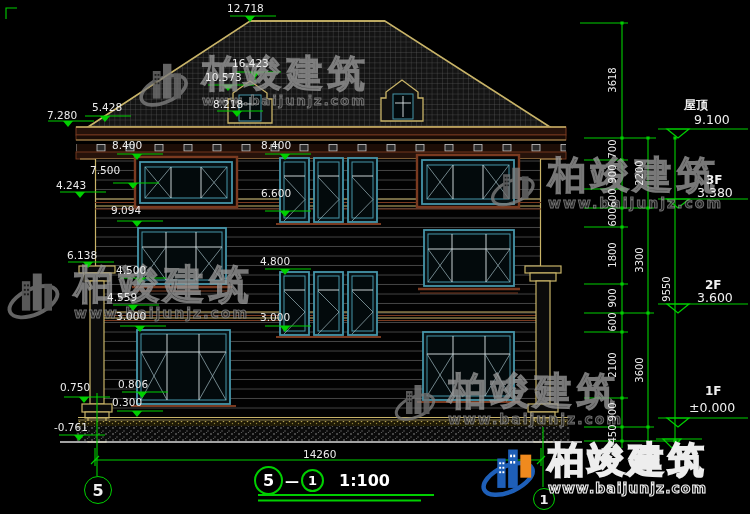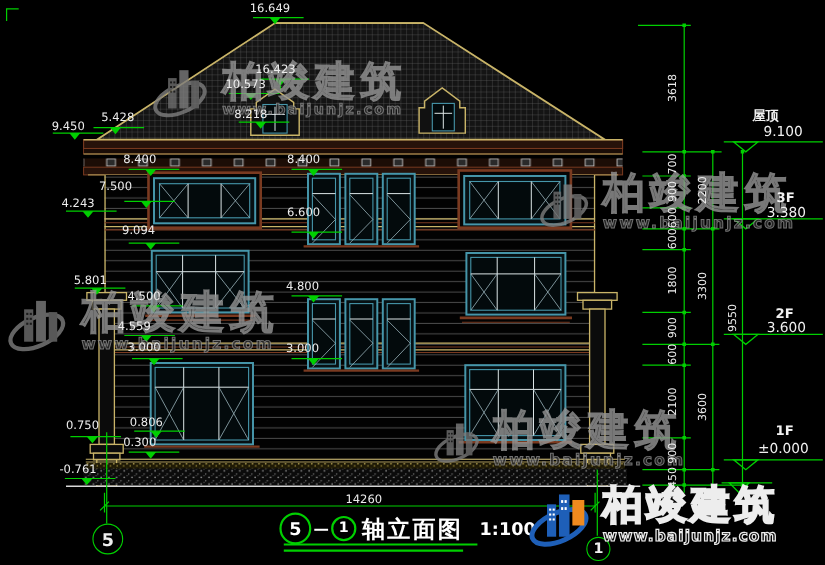--- a/index.html
+++ b/index.html
@@ -344,33 +344,33 @@
 <div id="wm-color">
   <svg width="64" height="68">
         <use href="#lg-color"></use>
       </svg>
   <div>
         <div class="brand">柏竣建筑</div>
        <div class="url">www.baijunjz.com</div>
       </div>
 </div>
 
-<span class="lv" style="left:227px;top:3px">16.649</span>
+<span class="lv" style="left:227px;top:3px">12.718</span>
 <span class="lv" style="left:232px;top:58px">16.423</span>
 <span class="lv" style="left:205px;top:72px">10.573</span>
 <span class="lv" style="left:213px;top:99px">8.218</span>
 <span class="lv" style="left:92px;top:102px">5.428</span>
-<span class="lv" style="left:47px;top:110px">9.450</span>
+<span class="lv" style="left:47px;top:110px">7.280</span>
 <span class="lv" style="left:112px;top:140px">8.400</span>
 <span class="lv" style="left:261px;top:140px">8.400</span>
 <span class="lv" style="left:90px;top:165px">7.500</span>
 <span class="lv" style="left:56px;top:180px">4.243</span>
 <span class="lv" style="left:261px;top:188px">6.600</span>
 <span class="lv" style="left:111px;top:205px">9.094</span>
-<span class="lv" style="left:67px;top:250px">5.801</span>
+<span class="lv" style="left:67px;top:250px">6.138</span>
 <span class="lv" style="left:260px;top:256px">4.800</span>
 <span class="lv" style="left:116px;top:265px">4.500</span>
 <span class="lv" style="left:107px;top:292px">4.559</span>
 <span class="lv" style="left:116px;top:311px">3.000</span>
 <span class="lv" style="left:260px;top:312px">3.000</span>
 <span class="lv" style="left:60px;top:382px">0.750</span>
 <span class="lv" style="left:118px;top:379px">0.806</span>
 <span class="lv" style="left:112px;top:397px">0.300</span>
 <span class="lv" style="left:54px;top:422px">-0.761</span>
 
@@ -392,26 +392,25 @@
 
 <span class="fl" style="left:684px;top:99px">屋顶</span>
 <span class="fl flv" style="left:694px;top:114px">9.100</span>
 <span class="fl" style="left:706px;top:174px">3F</span>
 <span class="fl flv" style="left:697px;top:187px">3.380</span>
 <span class="fl" style="left:705px;top:279px">2F</span>
 <span class="fl flv" style="left:697px;top:292px">3.600</span>
 <span class="fl" style="left:705px;top:385px">1F</span>
 <span class="fl flv" style="left:689px;top:402px">±0.000</span>
 
-<span class="lv" style="left:314px;top:449px">14260</span>
+<span class="lv" style="left:303px;top:449px">14260</span>
 
 <div id="titleblock">
   <span class="tcirc tc1">5</span>
   <span class="tdash">—</span>
   <span class="tcirc tc2">1</span>
-  <span class="tname">轴立面图</span>
   <span class="tscale">1:100</span>
 </div>
 
 <div class="bub" id="bub5">5</div>
 <div class="bub" id="bub1">1</div>
 
 </div>
 
 </body></html>

